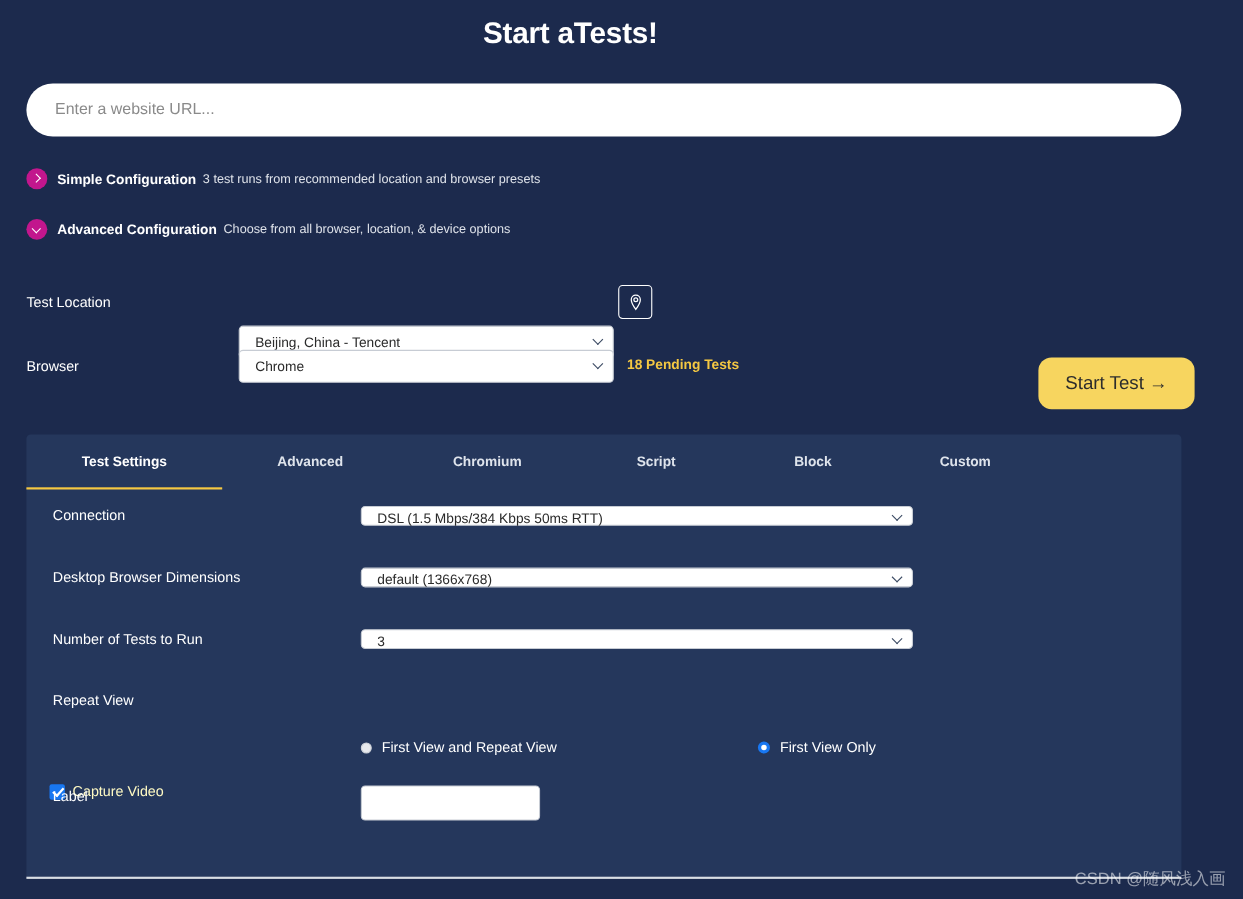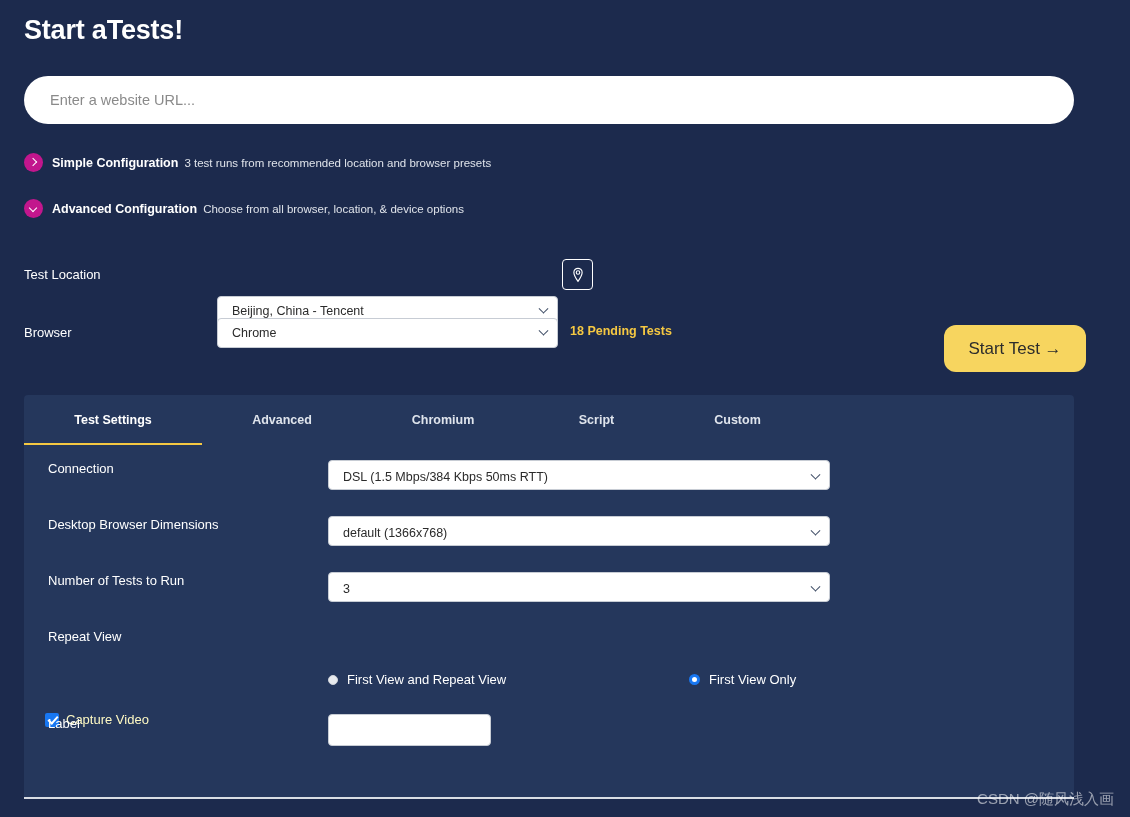--- a/index.html
+++ b/index.html
@@ -7,21 +7,21 @@
     width: 1130px; height: 817px;
     background: #1c2a4d;
     font-family: "Liberation Sans", sans-serif;
     overflow: hidden;
   }
   body { position: relative; }
 
   
   .header {
     position: absolute; left: 0; top: 0; width: 1025px; height: 60px;
-    display: flex; align-items: center; padding-left: 24px;
+    display: flex; align-items: center; padding-left: 12px; justify-content: center;
   }
   .header-word {
     font-size: 27px; font-weight: bold; color: #ffffff;
     letter-spacing: -0.2px; white-space: nowrap;
   }
   .header-select {
     margin: 0 16px; width: 300px; height: 45px;
     background: #ffffff; border-radius: 6px;
     display: flex; align-items: center; justify-content: space-between;
     padding: 0 18px 0 20px; cursor: pointer;
@@ -150,21 +150,21 @@
   .sl-num  { top: 573px; }
   .sl-rep  { top: 629px; }
   .sl-lab  { top: 716px; }
 
   .ssel {
     position: absolute; left: 328px; background: #ffffff;
     border: 1px solid #c7ccd4; border-radius: 4px;
     display: flex; align-items: center; justify-content: space-between;
     padding: 4px 10px 0 14px; cursor: pointer;
     font-size: 12.5px; color: #2b2b2b;
-    width: 502px; height: 30px;
+    width: 502px; height: 18px;
   }
   .ssel-conn { top: 460px; }
   .ssel-dim  { top: 516px; }
   .ssel-num  { top: 572px; }
 
   .radio-opt {
     position: absolute; display: flex; align-items: center;
     cursor: pointer; font-size: 13px; color: #ffffff; margin-top: 44px;
   }
   .ro-1 { left: 328px; top: 628px; }
@@ -251,20 +251,21 @@
 <div class="pending">18 Pending Tests</div>
 
 <button class="start-btn">Start Test →</button>
 
 <div class="panel">
   <div class="tabs">
     <div class="tab active" style="width:178px">Test Settings</div>
     <div class="tab" style="width:160px">Advanced</div>
     <div class="tab" style="width:162px">Chromium</div>
     <div class="tab" style="width:145px">Script</div>
+    <div class="tab" style="width:140px">Block</div>
     <div class="tab" style="width:137px">Custom</div>
   </div>
 </div>
 
 <div class="srow-label sl-conn">Connection</div>
 <div class="ssel ssel-conn">
   <span>DSL (1.5 Mbps/384 Kbps 50ms RTT)</span>
   <span class="chev sm"></span>
 </div>
 

